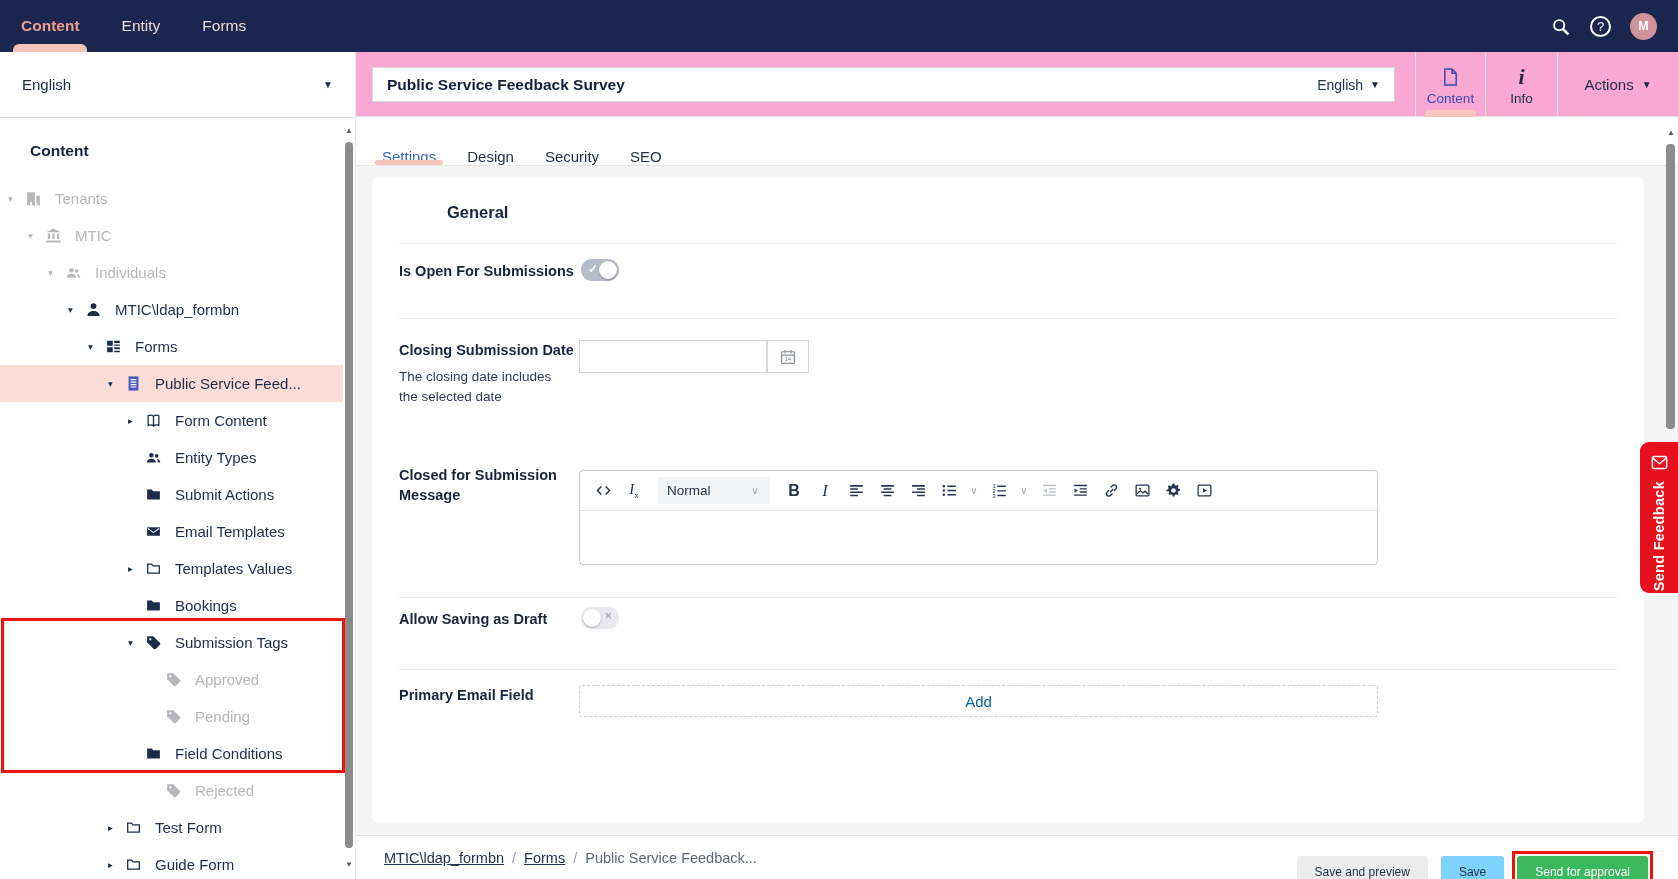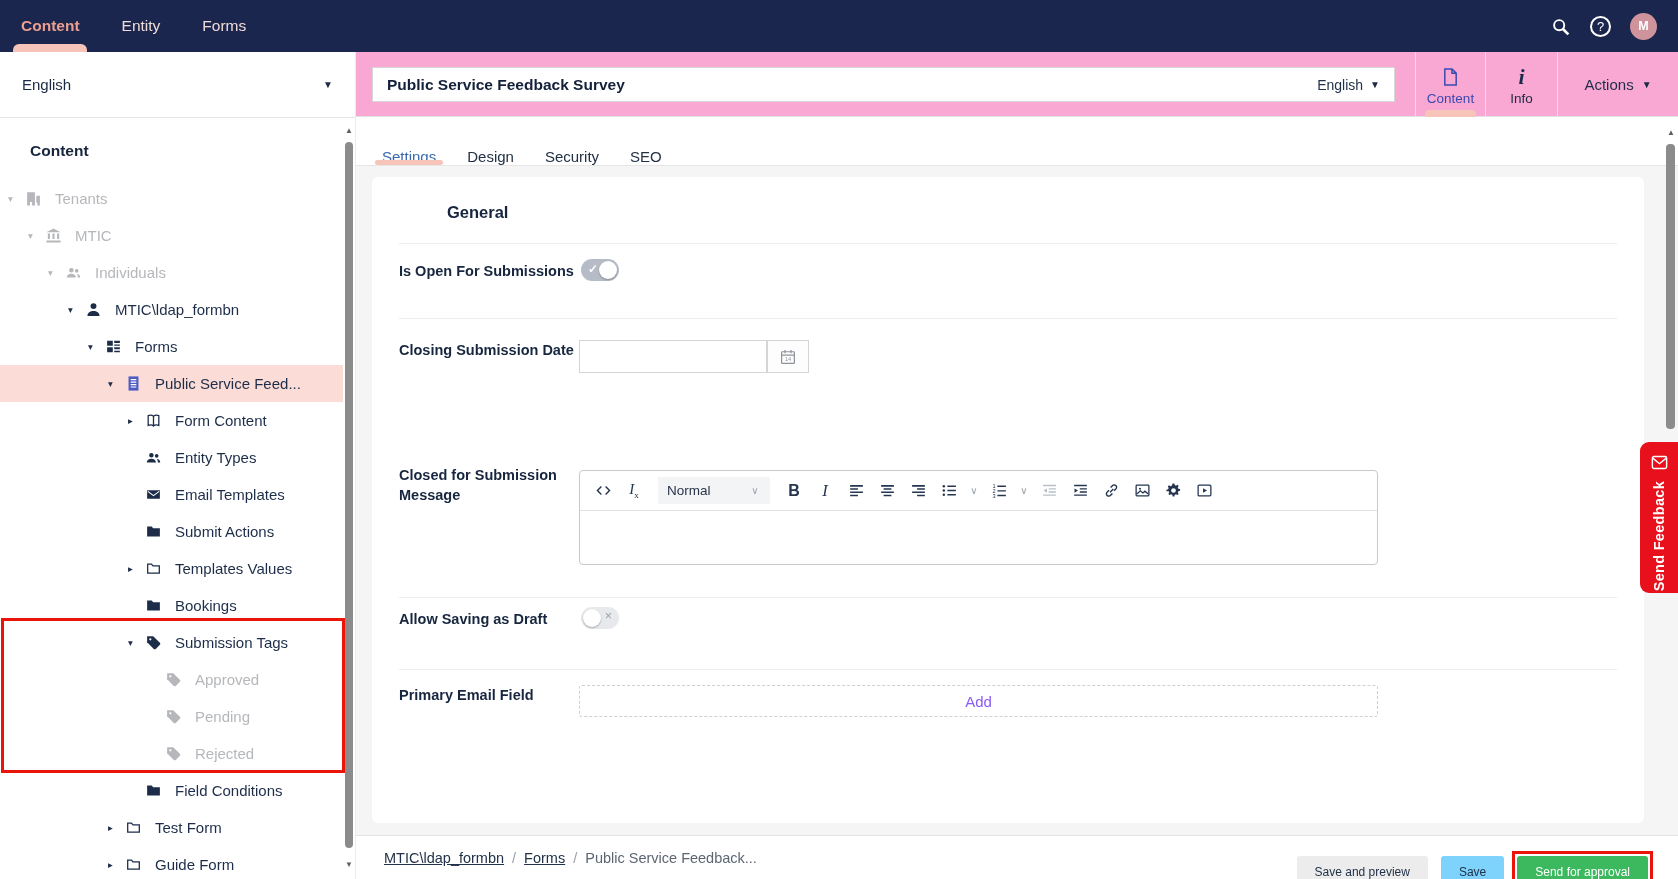--- a/index.html
+++ b/index.html
@@ -85,21 +85,21 @@
   .tb-btn svg { width:17px; height:17px; }
   .tb-btn.disabled { color:#b9bfc7; }
   .tb-b { font-weight:bold; font-size:16px; }
   .tb-i { font-family:"Liberation Serif",serif; font-style:italic; font-size:16.5px; }
   .tb-ix { font-family:"Liberation Serif",serif; font-style:italic; font-size:15px; }
   .tb-ix sub { font-size:9px; font-style:normal; }
   .tb-caret { color:#9aa2ad; font-size:10px; width:12px; text-align:center; cursor:pointer; }
   .format-select { width:112px; height:27px; background:#f3f4f6; display:flex; align-items:center; justify-content:space-between; padding:0 9px; font-size:13.5px; color:#273449; margin:0 5px; cursor:pointer; }
   .rte-body { height:53px; cursor:text; }
 
-  .add-box { position:absolute; left:207px; top:508px; width:799px; height:32px; border:1px dashed #cfcfcf; border-radius:3px; display:flex; align-items:center; justify-content:center; color:#8b5cf6; font-size:15px; cursor:pointer; }
+  .add-box { position:absolute; left:207px; top:508px; width:799px; height:32px; border:1px dashed #cfcfcf; border-radius:3px; display:flex; align-items:center; justify-content:center; color:#0369a1; font-size:15px; cursor:pointer; }
 
   
   .footer { position:absolute; left:356px; right:0; bottom:0; height:44px; background:#fff; border-top:1px solid #e2e2e2; display:flex; align-items:center; justify-content:space-between; padding:0 30px 0 28px; z-index:4; }
   .crumbs { display:flex; align-items:center; gap:8px; font-size:14.5px; }
   .crumbs .sep { color:#9aa0a8; }
   .crumb-link { color:#22324a; text-decoration:underline; cursor:pointer; }
   .crumb-current { color:#5c6673; }
   .foot-btns { display:flex; align-items:center; gap:13px; }
   .btn { position:relative; height:32px; border-radius:3px; display:flex; align-items:center; padding:0 18px; font-size:12px; font-weight:normal; color:#22324a; cursor:pointer;margin-top:28px; }
   .btn-grey { background:#ececec; }
@@ -220,36 +220,36 @@
           <svg viewBox="0 0 24 24">
             <path fill="currentColor" d="M9 5.5a3.2 3.2 0 110 6.4 3.2 3.2 0 010-6.4zM16.5 7a2.6 2.6 0 110 5.2 2.6 2.6 0 010-5.2zM2.5 19c0-3.4 2.9-5.4 6.5-5.4s6.5 2 6.5 5.4h-13zM16.8 14.1c2.8.3 4.7 2 4.7 4.9h-3.4a6.9 6.9 0 00-1.3-4.9z"></path>
           </svg>
         </span>
         <span>Entity Types</span>
       </div>
       <div class="tree-row normal" style="padding-left:128px">
         <span class="tcaret"></span>
         <span class="icon ticon">
           <svg viewBox="0 0 24 24">
+            <path fill="currentColor" d="M3 5h6.5l2 2.5H21V19H3z"></path>
+          </svg>
+        </span>
+        <span>Submit Actions</span>
+      </div>
+      <div class="tree-row normal" style="padding-left:128px">
+        <span class="tcaret"></span>
+        <span class="icon ticon">
+          <svg viewBox="0 0 24 24">
             <path fill="currentColor" d="M3 6h18v12H3z"></path>
             <path stroke="#fff" stroke-width="1.5" fill="none" d="M4 7.5l8 6 8-6"></path>
           </svg>
         </span>
         <span>Email Templates</span>
       </div>
       <div class="tree-row normal" style="padding-left:128px">
-        <span class="tcaret"></span>
-        <span class="icon ticon">
-          <svg viewBox="0 0 24 24">
-            <path fill="currentColor" d="M3 5h6.5l2 2.5H21V19H3z"></path>
-          </svg>
-        </span>
-        <span>Submit Actions</span>
-      </div>
-      <div class="tree-row normal" style="padding-left:128px">
         <span class="tcaret">▸</span>
         <span class="icon ticon">
           <svg viewBox="0 0 24 24" fill="none" stroke="currentColor" stroke-width="1.8">
             <path d="M3.8 5.8h5.4l2 2.4h9v10.2H3.8z"></path>
           </svg>
         </span>
         <span>Templates Values</span>
       </div>
       <div class="tree-row normal" style="padding-left:128px">
         <span class="tcaret"></span>
@@ -283,38 +283,38 @@
       <div class="tree-row muted" style="padding-left:148px">
         <span class="tcaret"></span>
         <span class="icon ticon">
           <svg viewBox="0 0 24 24">
             <path fill="currentColor" d="M3 3h8.6L21 12.4a2 2 0 010 2.8l-5.8 5.8a2 2 0 01-2.8 0L3 11.6V3z"></path>
             <circle cx="7.5" cy="7.5" r="1.6" fill="#fff"></circle>
           </svg>
         </span>
         <span>Pending</span>
       </div>
+      <div class="tree-row normal" style="padding-left:128px">
+        <span class="tcaret"></span>
+        <span class="icon ticon">
+          <svg viewBox="0 0 24 24">
+            <path fill="currentColor" d="M3 5h6.5l2 2.5H21V19H3z"></path>
+          </svg>
+        </span>
+        <span>Field Conditions</span>
+      </div>
       <div class="tree-row muted" style="padding-left:148px">
         <span class="tcaret"></span>
         <span class="icon ticon">
           <svg viewBox="0 0 24 24">
             <path fill="currentColor" d="M3 3h8.6L21 12.4a2 2 0 010 2.8l-5.8 5.8a2 2 0 01-2.8 0L3 11.6V3z"></path>
             <circle cx="7.5" cy="7.5" r="1.6" fill="#fff"></circle>
           </svg>
         </span>
         <span>Rejected</span>
-      </div>
-      <div class="tree-row normal" style="padding-left:128px">
-        <span class="tcaret"></span>
-        <span class="icon ticon">
-          <svg viewBox="0 0 24 24">
-            <path fill="currentColor" d="M3 5h6.5l2 2.5H21V19H3z"></path>
-          </svg>
-        </span>
-        <span>Field Conditions</span>
       </div>
       <div class="tree-row normal" style="padding-left:108px">
         <span class="tcaret">▸</span>
         <span class="icon ticon">
           <svg viewBox="0 0 24 24" fill="none" stroke="currentColor" stroke-width="1.8">
             <path d="M3.8 5.8h5.4l2 2.4h9v10.2H3.8z"></path>
           </svg>
         </span>
         <span>Test Form</span>
       </div>
@@ -380,20 +380,21 @@
       <div class="divider" style="top:66px;"></div>
 
       <div class="f-label" style="top:84px;">Is Open For Submissions</div>
       <div class="toggle on" style="left:209px; top:82px;">
         <span class="check">✓</span>
         <span class="knob"></span>
       </div>
 
       <div class="divider" style="top:141px;"></div>
       <div class="f-label" style="top:163px;">Closing Submission Date</div>
+      <div class="f-help" style="top:190px; width:170px;">The closing date includes the selected date</div>
       <input class="date-input" value="" style="">
       <div class="date-btn">
         <span class="icon">
             <svg viewBox="0 0 24 24" fill="none" stroke="currentColor" stroke-width="1.6">
               <rect x="3.5" y="5" width="17" height="15.5" rx="1"></rect>
               <path d="M3.5 9.5h17M8 2.8V7M16 2.8V7"></path>
               <text x="12" y="17.5" font-size="7.5" fill="currentColor" stroke="none" text-anchor="middle">14</text>
             </svg>
           </span>
       </div>

